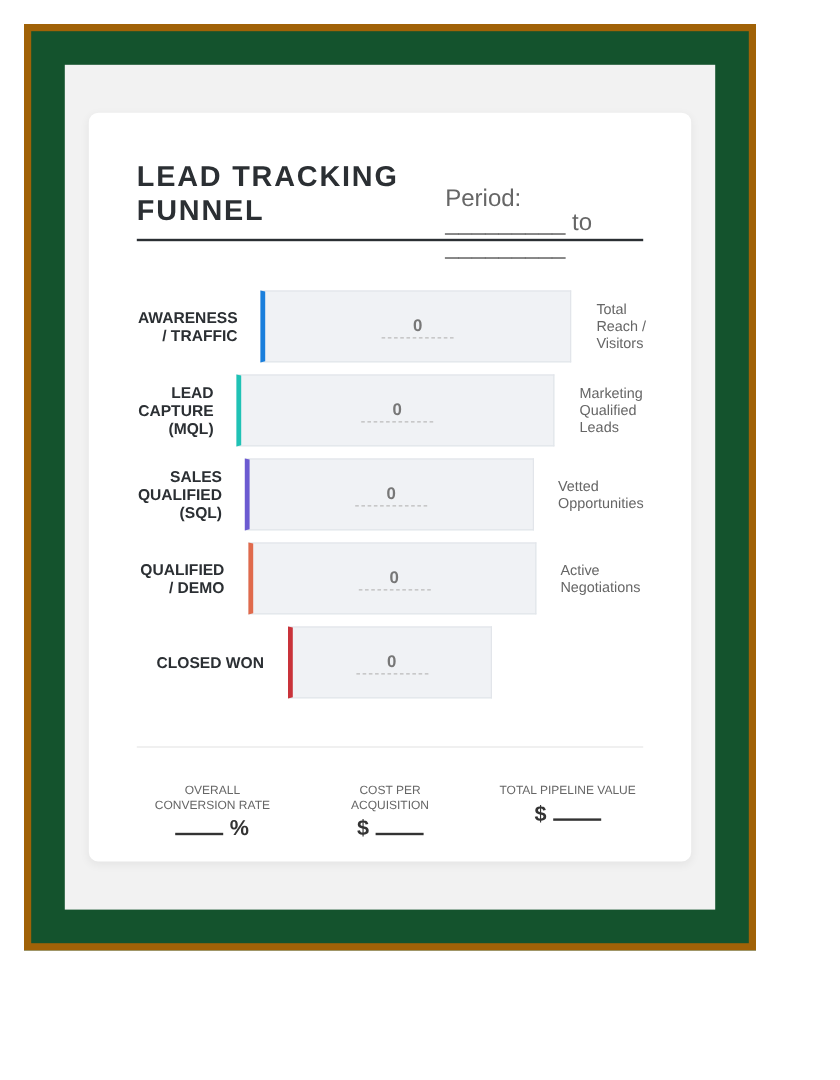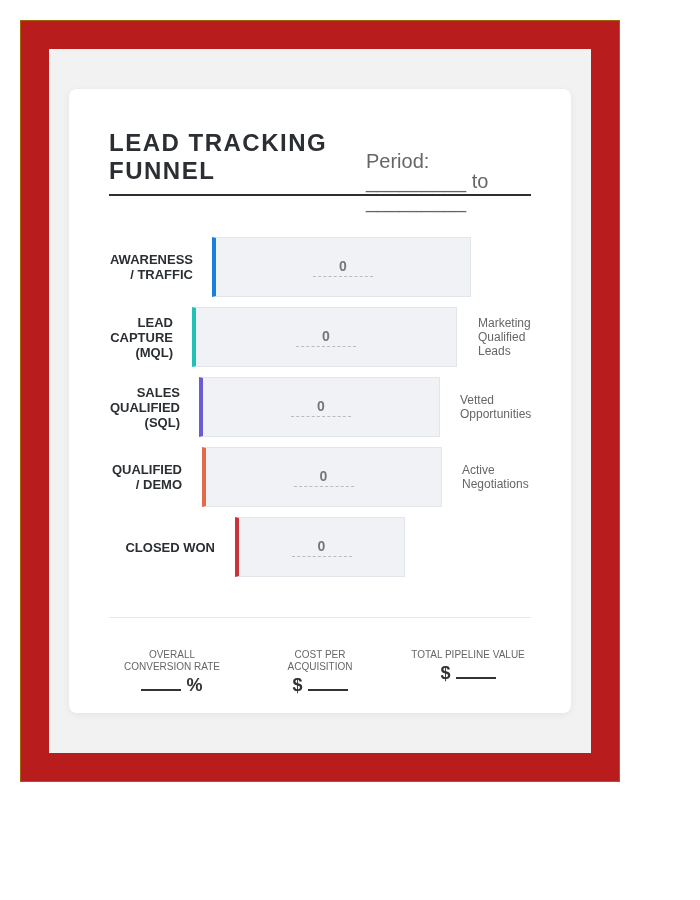--- a/index.html
+++ b/index.html
@@ -1,19 +1,19 @@
 <!DOCTYPE html>
 <html><head>
   <meta charset="utf-8">
   <style>
     html, body { margin: 0; padding: 0; background: #ffffff; }
     body { width: 700px; height: 900px; position: relative; font-family: "Liberation Sans", sans-serif; }
     .frame {
       position: absolute; left: 20px; top: 20px; width: 598px; height: 760px;
-      border: 1px solid #a16207; background: #b91c1c;
+      border: 6px solid #a16207; background: #14532d;
     }
     .backdrop {
       position: absolute; left: 28px; top: 28px; width: 542px; height: 704px;
       background: #f2f2f2;
     }
     .card {
       position: absolute; left: 20px; top: 40px; width: 502px; height: 624px;
       background: #ffffff; border-radius: 8px;
       box-shadow: 0 2px 8px rgba(0,0,0,0.06);
     }
@@ -64,20 +64,21 @@
 
       <h1 class="title">LEAD TRACKING FUNNEL</h1>
       <div class="period">Period: _________ to _________</div>
       <div class="header-rule"></div>
 
       <div class="stage" style="top:148px;">
         <div class="stage-label" style="left:0;width:84px;">AWARENESS / TRAFFIC</div>
         <div class="stage-bar" style="left:103px;width:254px;border-left-color:#1a7fdc;">
           <div class="stage-value">0</div>
         </div>
+        <div class="stage-desc" style="left:383px;width:42px;">Total Reach / Visitors</div>
       </div>
 
       <div class="stage" style="top:218px;">
         <div class="stage-label" style="left:0;width:64px;">LEAD CAPTURE (MQL)</div>
         <div class="stage-bar" style="left:83px;width:260px;border-left-color:#1fc2b5;">
           <div class="stage-value">0</div>
         </div>
         <div class="stage-desc" style="left:369px;width:56px;">Marketing Qualified Leads</div>
       </div>
 

